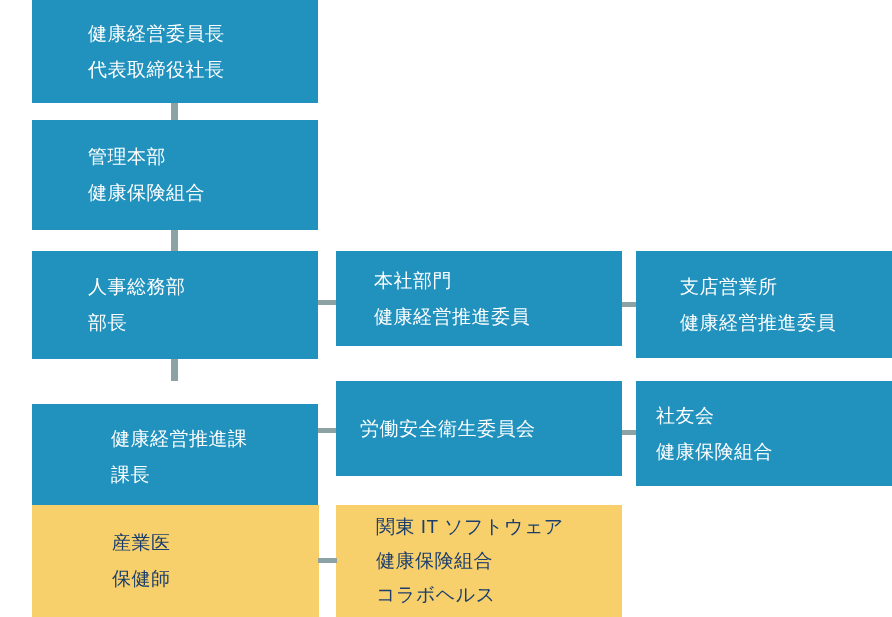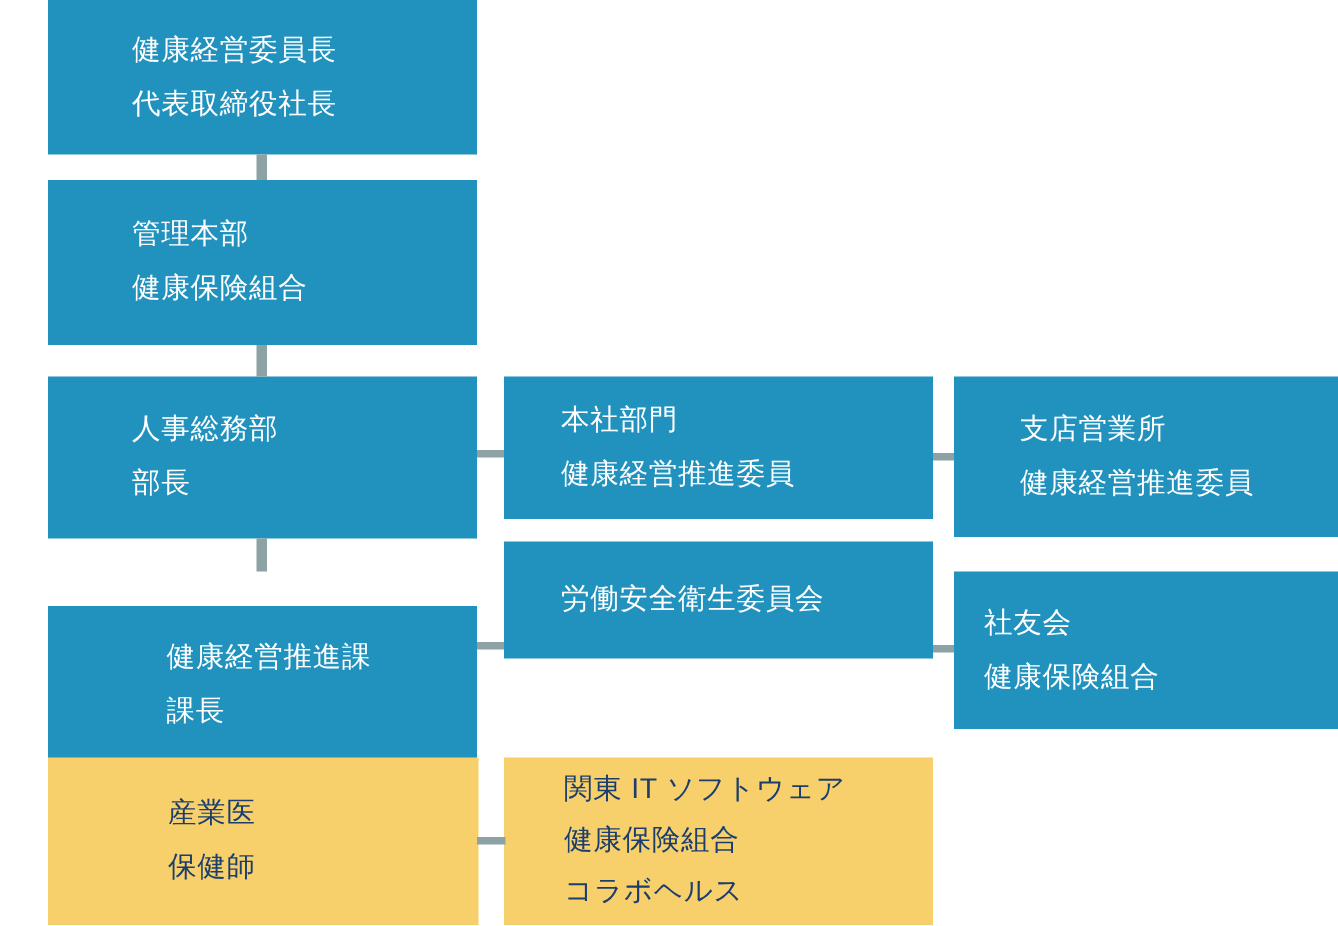--- a/index.html
+++ b/index.html
@@ -50,21 +50,21 @@
     position:absolute;
     background:var(--connector);
   }
   
   .pos-chairman        {left:0;   top:0;   width:286px;height:103px;padding-left:56px;}
   .pos-admin-hq        {left:0;   top:120px;width:286px;height:110px;padding-left:56px;}
   .pos-hr-dept         {left:0;   top:251px;width:286px;height:108px;padding-left:56px;}
   .pos-promo-section   {left:0;   top:404px;width:286px;height:105px;padding-left:79px;}
   .pos-head-office     {left:304px;top:251px;width:286px;height:95px;padding-left:38px;}
   .pos-branch-office   {left:604px;top:251px;width:288px;height:107px;padding-left:44px;}
-  .pos-safety-committee{left:304px;top:361px;width:286px;height:78px;padding-left:38px;}
+  .pos-safety-committee{left:304px;top:381px;width:286px;height:95px;padding-left:24px;}
   .pos-employee-assoc  {left:604px;top:381px;width:288px;height:105px;padding-left:20px;}
   .pos-physician       {left:0;   top:505px;width:287px;height:112px;padding-left:80px;}
   .pos-kanto-it        {left:304px;top:505px;width:286px;height:112px;padding-left:40px;}
   
   .pos-v1{left:139px;top:103px;width:7px;height:17px;}
   .pos-v2{left:139px;top:230px;width:7px;height:21px;}
   .pos-v3{left:139px;top:359px;width:7px;height:22px;}
   .pos-h1{left:286px;top:300px;width:18px;height:5px;}
   .pos-h2{left:590px;top:302px;width:14px;height:5px;}
   .pos-h3{left:286px;top:428px;width:18px;height:5px;}

